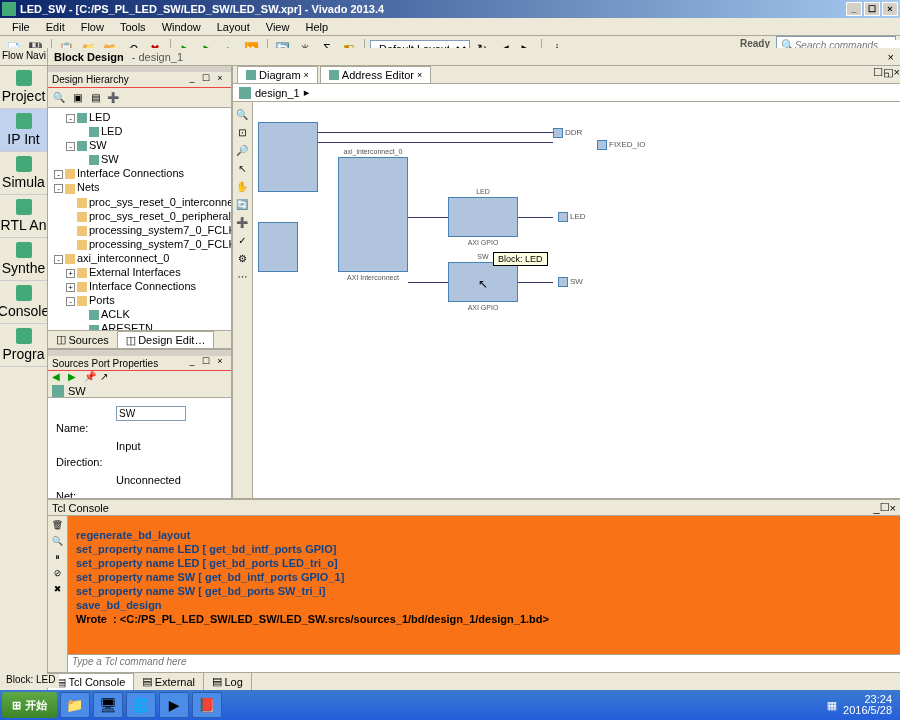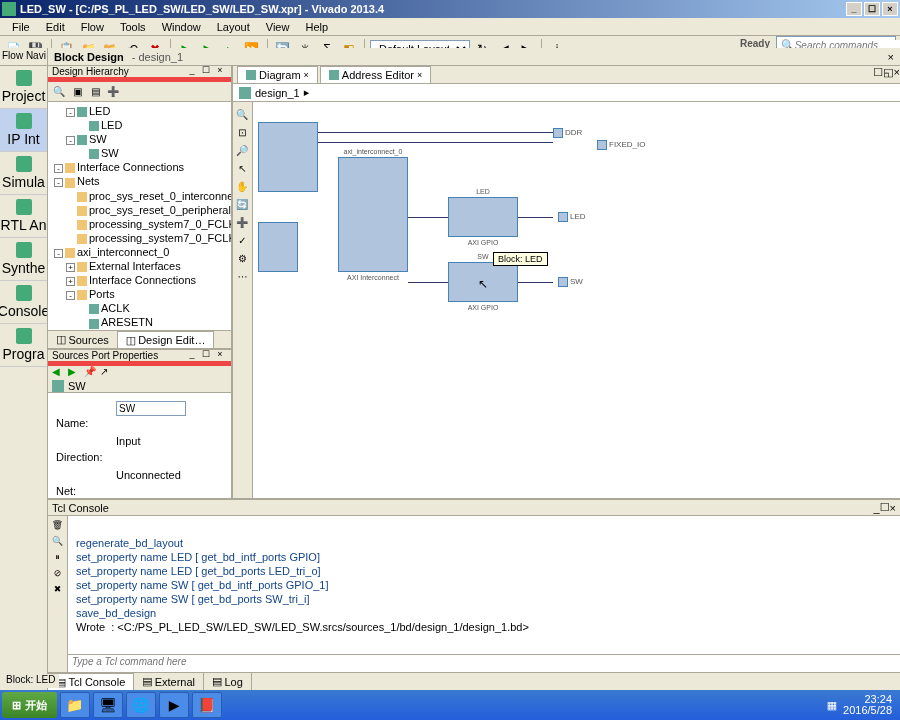--- a/index.html
+++ b/index.html
@@ -46,21 +46,21 @@
 .bd-header .bd-title { font-weight: bold; }
 .bd-header .bd-name { color: #555; margin-left: 8px; }
 .bd-header .bd-close { margin-left: auto; cursor: pointer; }
 
 
 .upper-split { flex: 1; display: flex; min-height: 0; }
 
 
 .left-panel { width: 185px; display: flex; flex-direction: column; border-right: 2px solid #aca899; }
 
-.panel-header { height: 16px; background: #ece9d8; display: flex; align-items: center; padding: 0 4px; border-bottom: 5px solid #ef4444; }
+.panel-header { height: 16px; background: #ece9d8; display: flex; align-items: center; padding: 0 4px; border-bottom: 1px solid #ef4444; margin-top: 6px; }
 .panel-header .ph-title { flex: 1; font-size: 10px; }
 .panel-header .ph-btn { width: 14px; height: 14px; text-align: center; cursor: pointer; font-size: 9px; }
 
 .hier-toolbar { height: 20px; display: flex; align-items: center; padding: 0 4px; background: #ece9d8; border-bottom: 1px solid #aca899; gap: 2px; }
 .hier-toolbar .hbtn { width: 16px; height: 16px; cursor: pointer; display: inline-flex; align-items: center; justify-content: center; font-size: 10px; }
 
 .tree-view { flex: 1; background: #fff; overflow: auto; padding: 2px; font-size: 10px; }
 .tree-item { white-space: nowrap; padding: 1px 0; cursor: pointer; }
 .tree-indent { display: inline-block; }
 .tree-toggle { display: inline-block; width: 9px; height: 9px; border: 1px solid #888; text-align: center; line-height: 7px; font-size: 8px; margin-right: 2px; cursor: pointer; }
@@ -107,21 +107,21 @@
 .bd-tooltip { position: absolute; background: #ffffe1; border: 1px solid #000; padding: 1px 4px; font-size: 9px; }
 .bd-cursor { position: absolute; font-size: 12px; }
 
 
 .tcl-panel { height: 192px; border-top: 2px solid #aca899; display: flex; flex-direction: column; }
 .tcl-header { height: 16px; background: #ece9d8; display: flex; align-items: center; padding: 0 4px; border-bottom: 1px solid #aca899; font-size: 10px; }
 .tcl-header .th-title { flex: 1; }
 .tcl-body { flex: 1; display: flex; min-height: 0; }
 .tcl-sidebar { width: 20px; background: #ece9d8; border-right: 1px solid #aca899; display: flex; flex-direction: column; align-items: center; gap: 2px; padding-top: 2px; }
 .tcl-sidebar .tsbtn { width: 14px; height: 14px; cursor: pointer; font-size: 9px; display: flex; align-items: center; justify-content: center; }
-.tcl-output { flex: 1; background: #ffffff; padding: 20px 8px; font-family: "Courier New", monospace; font-size: 10px; color: #114488; overflow: auto; }
+.tcl-output { flex: 1; background: #f97316; padding: 12px 8px; font-family: "Courier New", monospace; font-size: 10px; color: #114488; overflow: auto; font-weight: bold; }
 .tcl-output .line { white-space: pre; line-height: 14px; }
 .tcl-output .line.black { color: #000; }
 .tcl-input { height: 18px; background: #fff; border-top: 1px solid #aca899; padding: 0 4px; }
 .tcl-input input { width: 100%; border: none; outline: none; font-size: 10px; font-style: italic; color: #999; }
 .tcl-tabs { height: 18px; background: #ece9d8; display: flex; border-top: 1px solid #aca899; }
 
 
 .taskbar { position: absolute; bottom: 0; left: 0; right: 0; height: 30px; background: linear-gradient(to bottom, #3a79d1, #245edb); display: flex; align-items: center; padding: 0 2px; }
 .start-btn { height: 26px; padding: 0 10px; background: linear-gradient(to bottom, #5fa845, #3c8527); color: #fff; font-weight: bold; border-radius: 3px; display: flex; align-items: center; cursor: pointer; font-size: 11px; }
 .task-btn { width: 30px; height: 26px; margin-left: 3px; background: #4a8ce8; border: 1px solid #2a5cb0; display: flex; align-items: center; justify-content: center; cursor: pointer; font-size: 14px; border-radius: 2px; }

